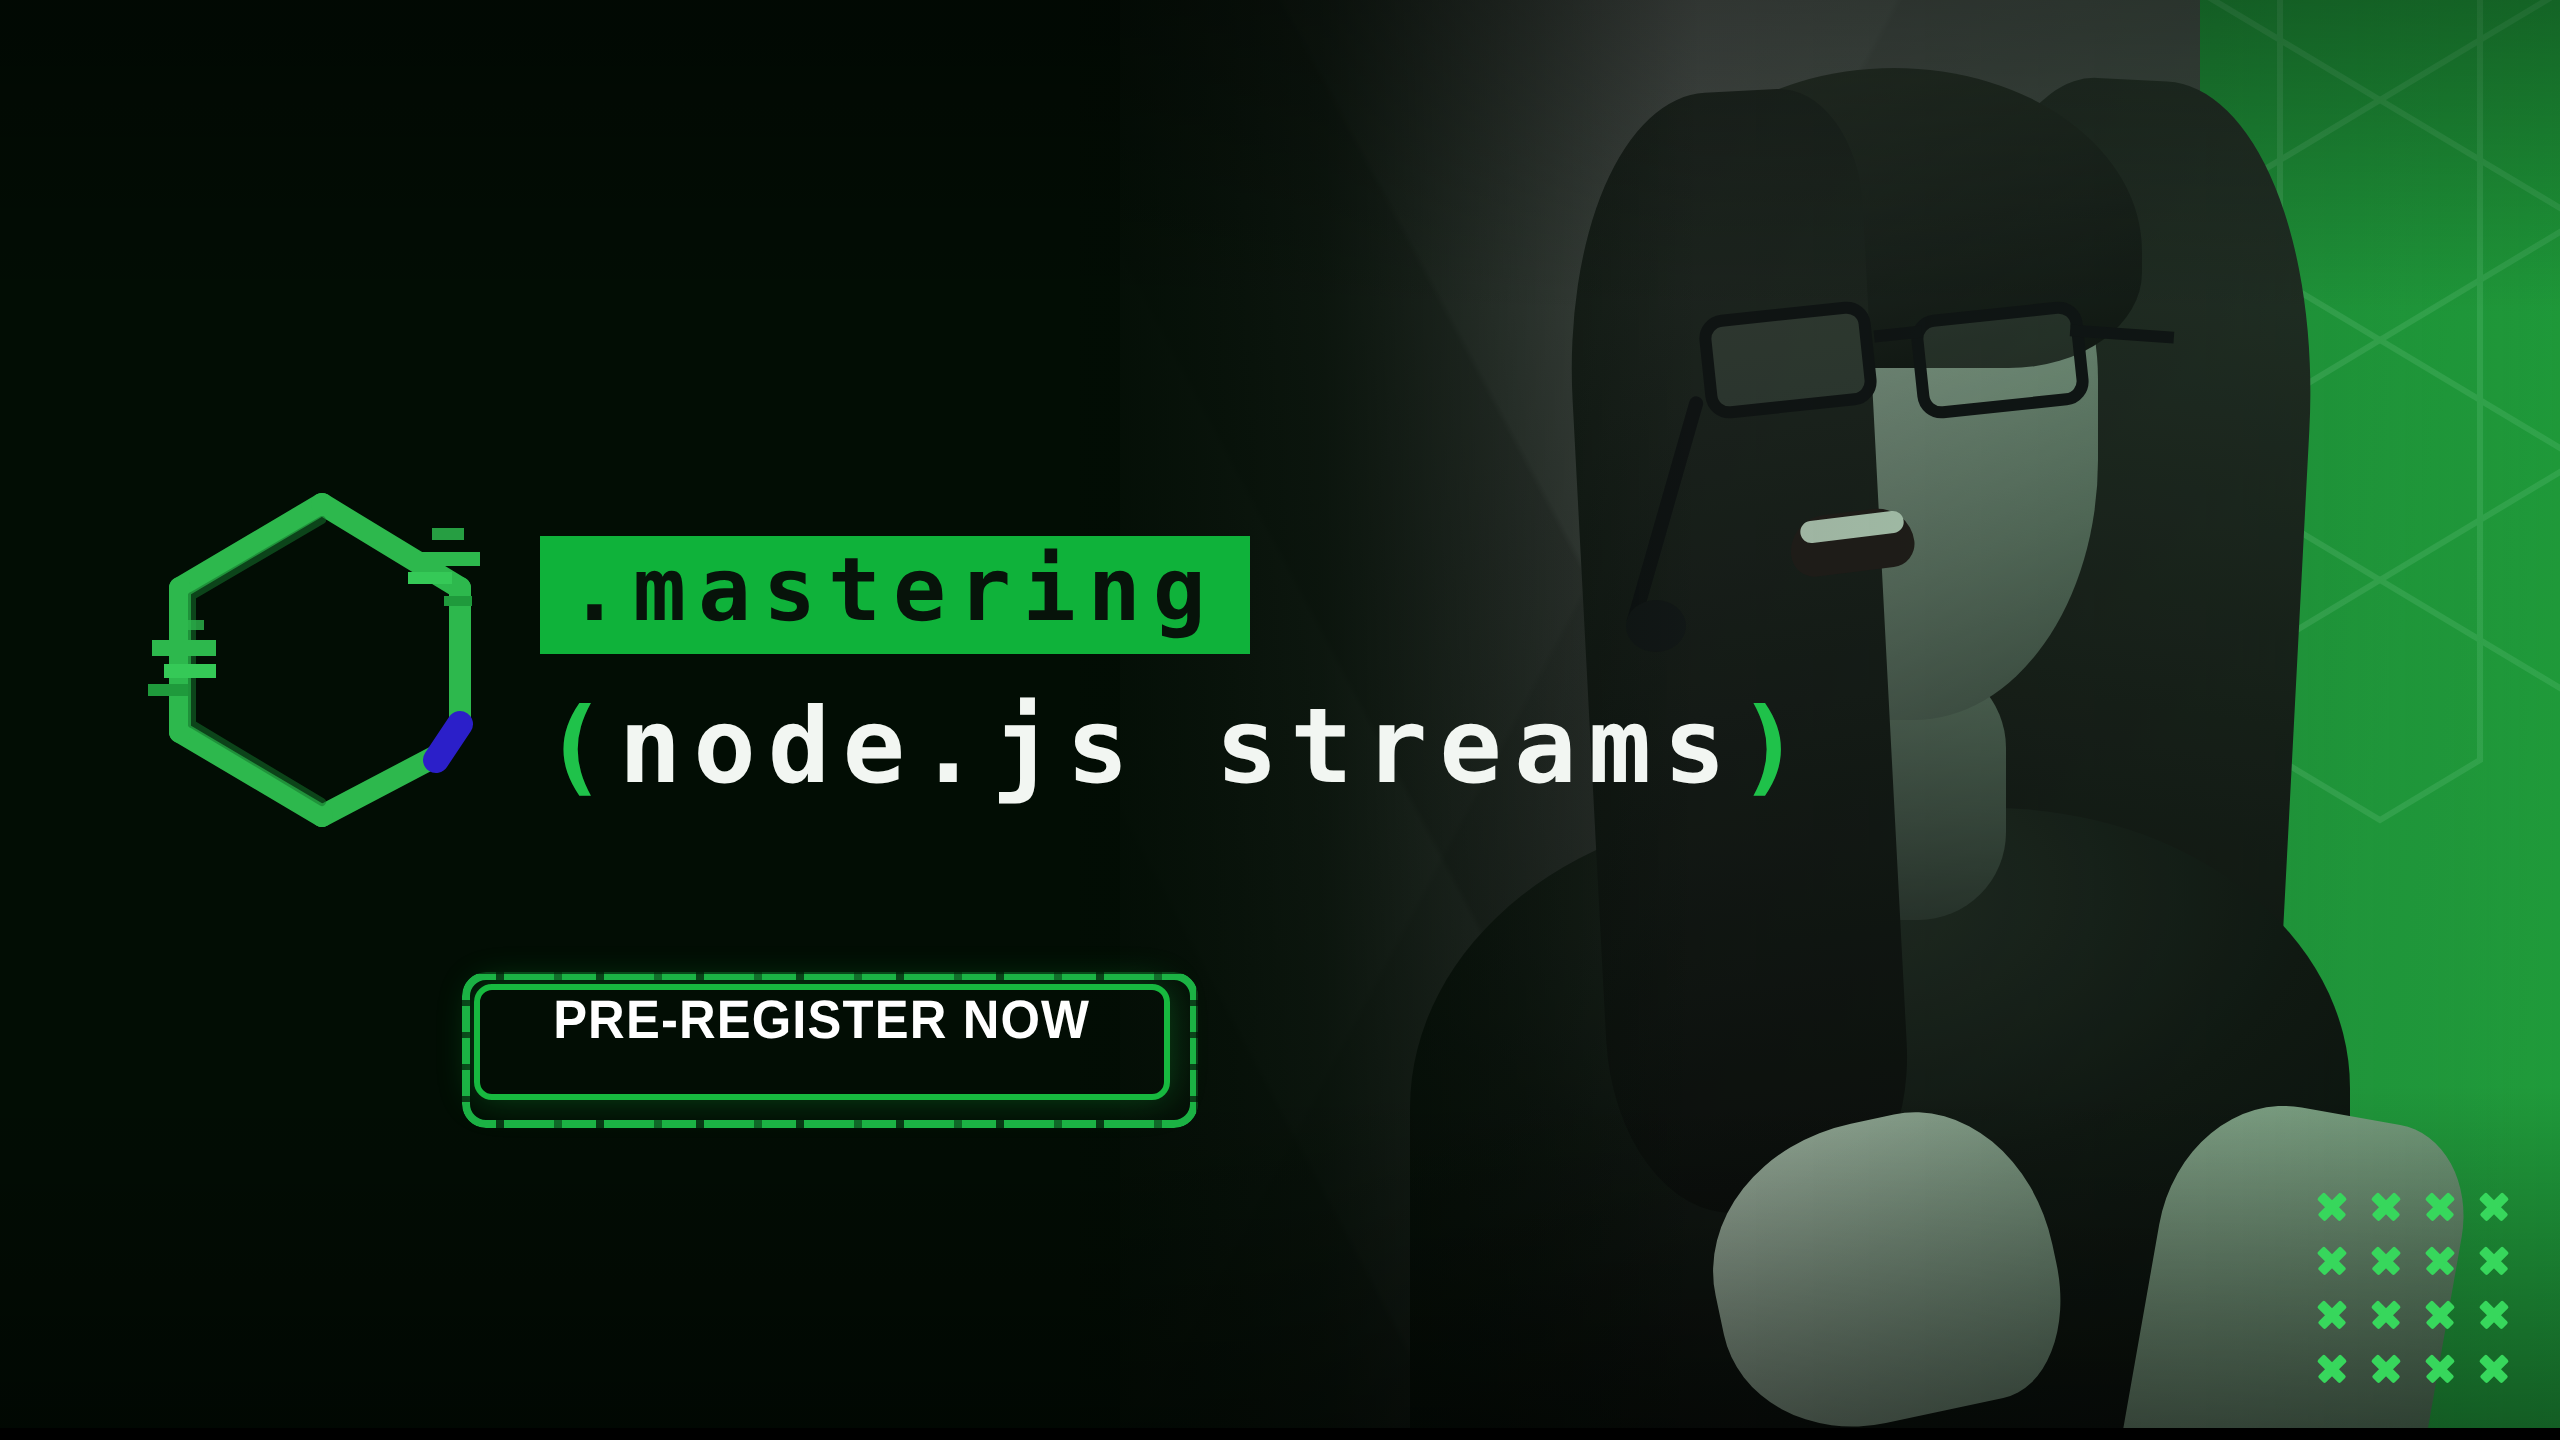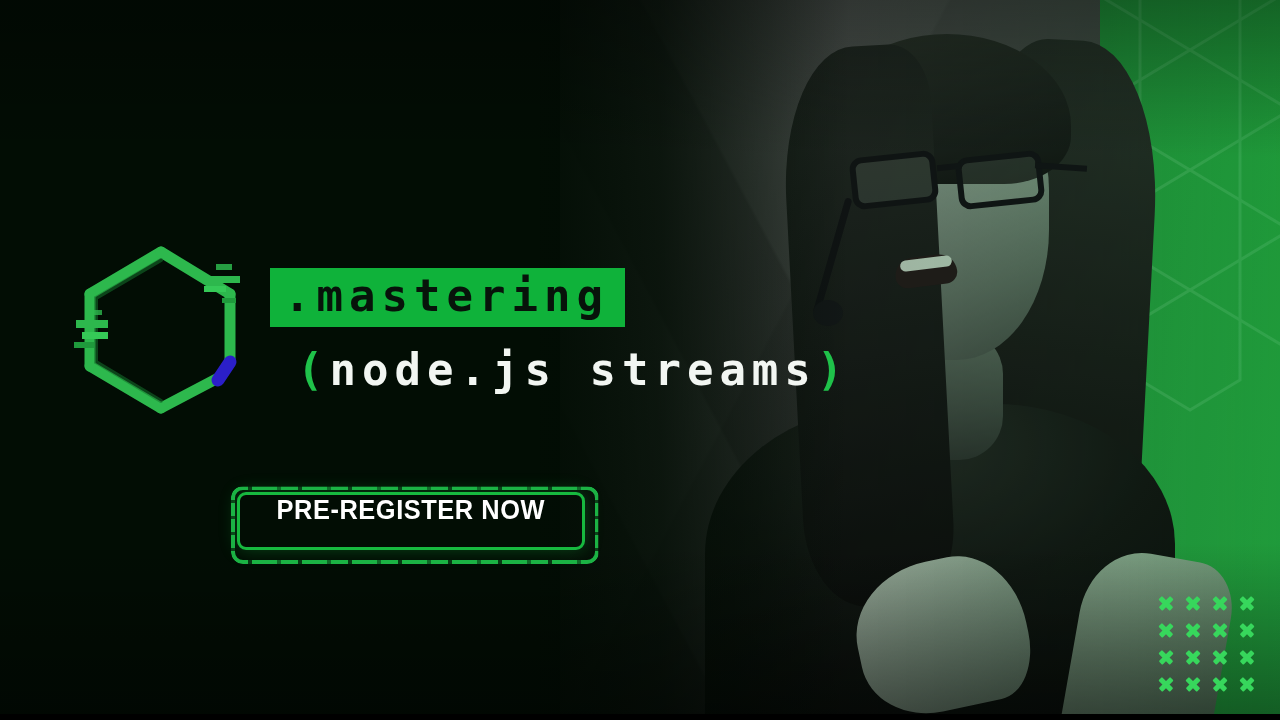--- a/index.html
+++ b/index.html
@@ -181,22 +181,22 @@
     padding:6px 16px 9px 14px;
   }
   #headline .txt {
     font-family:"DejaVu Sans Mono", monospace;
     font-size:44px; font-weight:700; letter-spacing:6px;
     color:#07130a; line-height:1; white-space:nowrap;
   }
   #subline {
     position:absolute; left:272px; top:348px;
     font-family:"DejaVu Sans Mono", monospace;
-    font-size:44px; font-weight:700; letter-spacing:6px;
-    line-height:1; white-space:nowrap;margin-left:25px;
+    font-size:52px; font-weight:700; letter-spacing:6px;
+    line-height:1; white-space:nowrap;
   }
   #subline .paren { color:#1fc24a; }
   #subline .mid   { color:#f2f6f2; }
 
   
   #cta {
     position:absolute; left:237px; top:492px;
     width:348px; height:58px;
     border:3px solid #17b93f; border-radius:9px;
     background:transparent; cursor:pointer;

